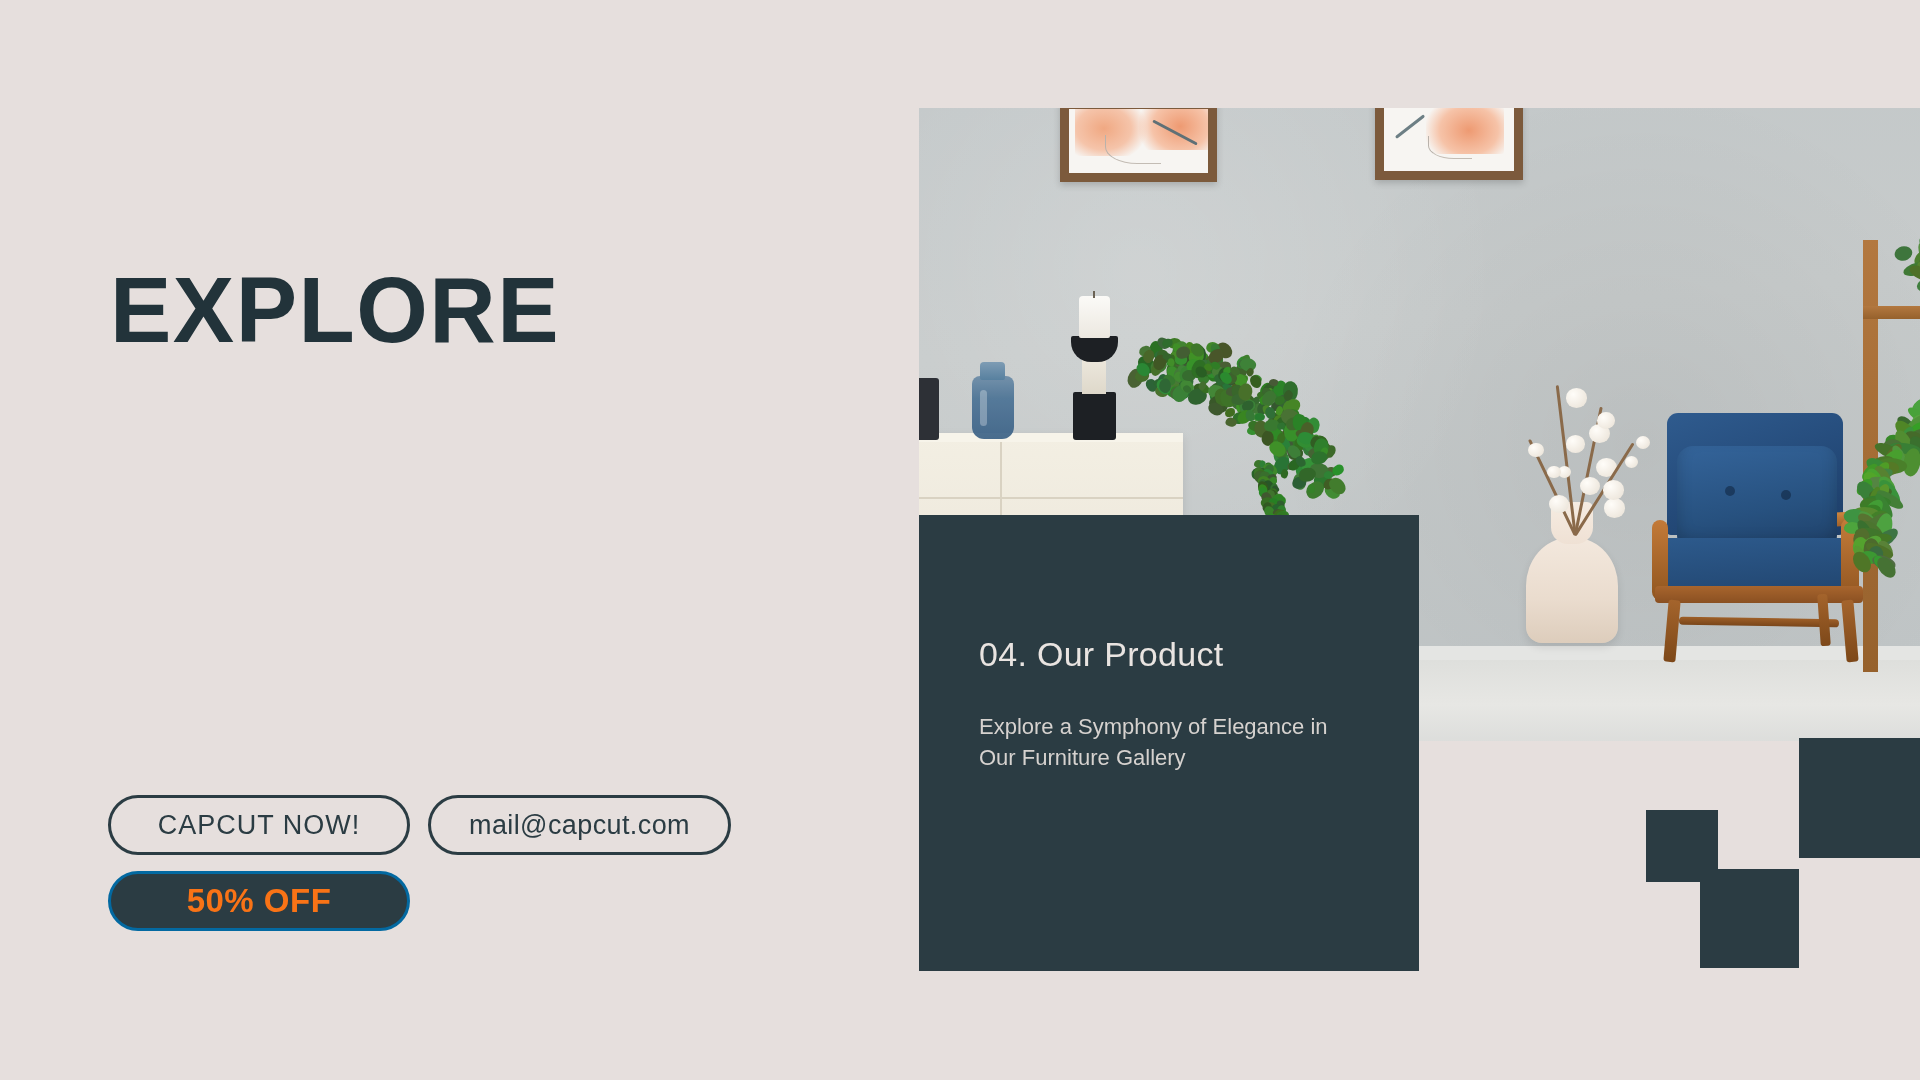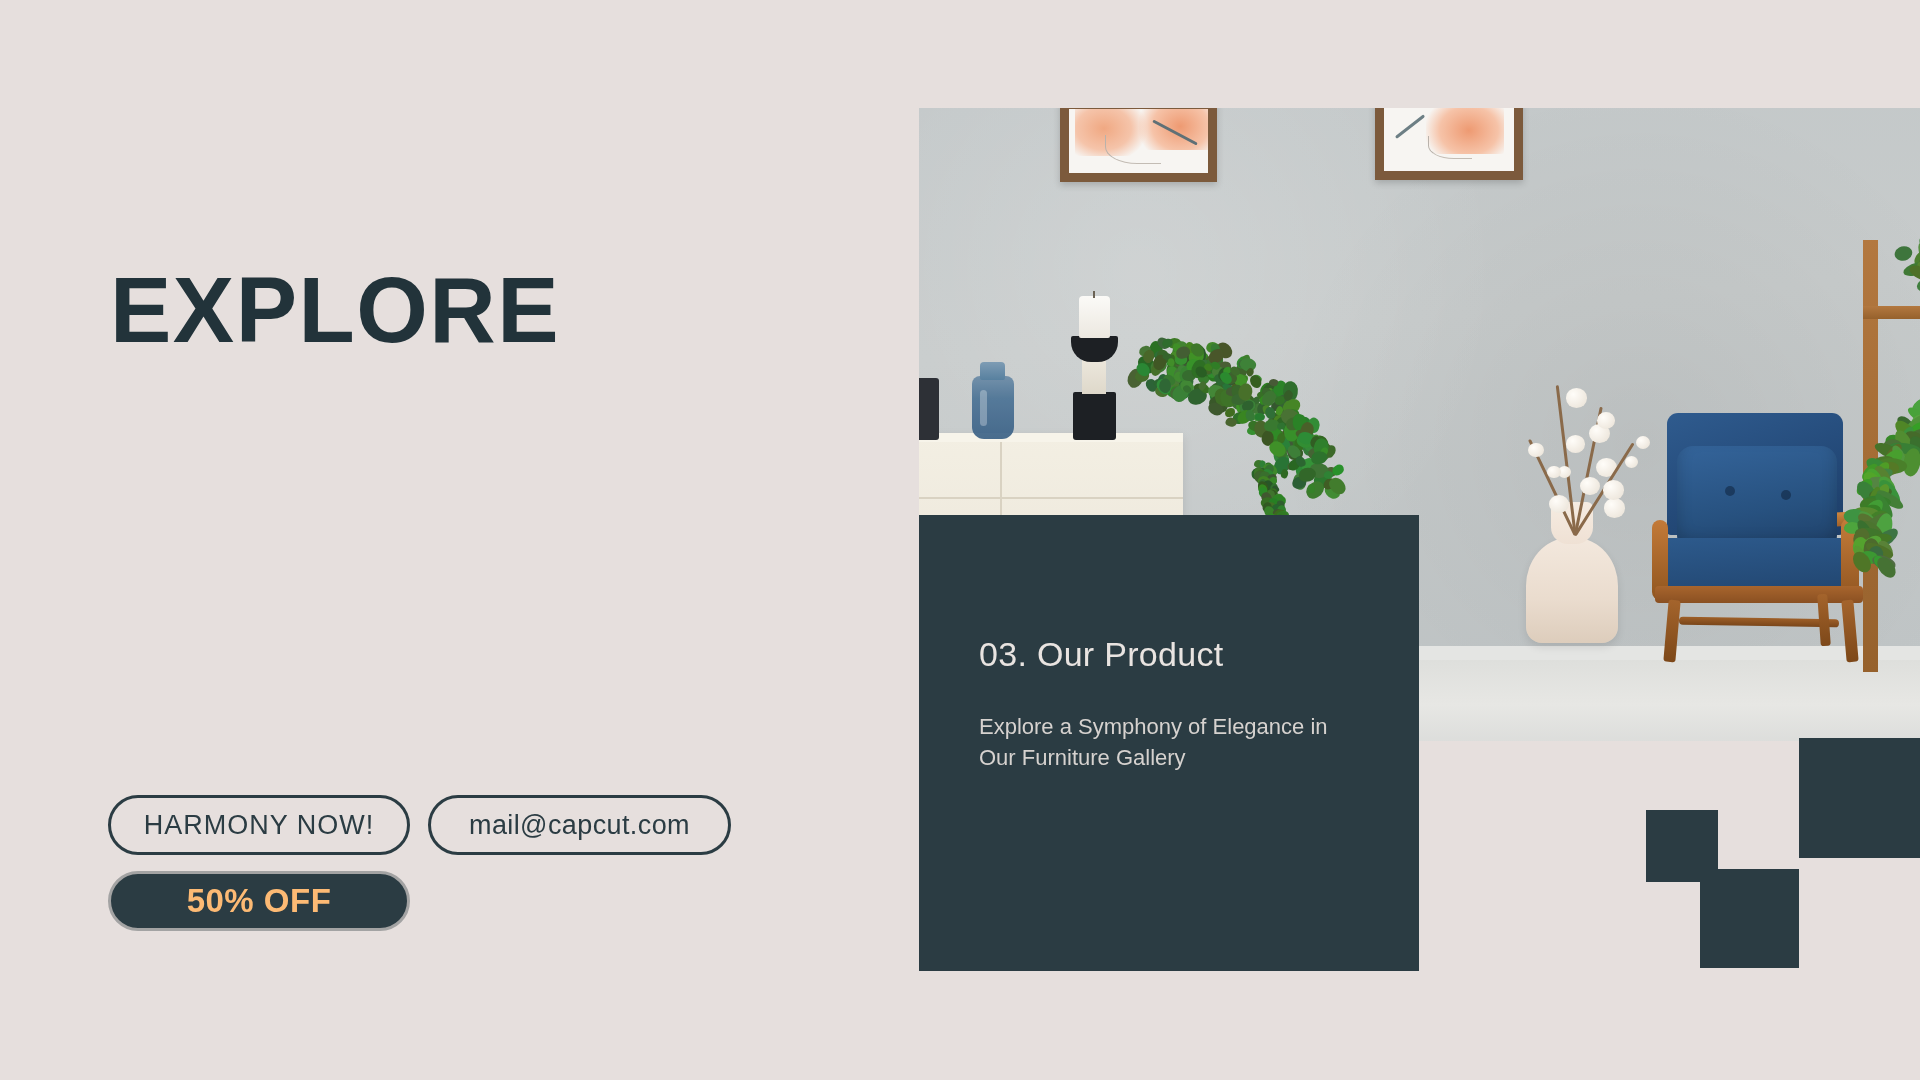--- a/index.html
+++ b/index.html
@@ -40,21 +40,21 @@
   .btn-grid { position:absolute; left:108px; top:795px; }
   .btn-row { display:flex; gap:18px; margin-bottom:16px; }
   .pill {
     display:flex; align-items:center; justify-content:center;
     height:60px; border-radius:34px; white-space:nowrap;
     font-size:27px; letter-spacing:0.4px;
   }
   .pill.outline {
     border:3px solid #2b3c43; background:transparent; color:#2b3c43;
   }
-  .pill.solid { background:#2b3c43; color:#fdba74; border:3px solid #a3a3a3; }
+  .pill.solid { background:#2b3c43; color:#f97316; border:3px solid #0369a1; }
   .pill.w-explore { width:302px; letter-spacing:1px; }
   .pill.w-mail    { width:303px; }
   .pill.w-off     { width:302px; font-weight:700; font-size:33px; letter-spacing:0.5px; }
   .pill.w-web     { width:303px; letter-spacing:0.6px; font-size:26px; }
 
   
   .photo {
     position:absolute; left:919px; top:108px; width:1001px; height:633px;
     overflow:hidden; background:#c9cdcd;
   }
@@ -718,39 +718,39 @@
           <div style="position: absolute; left: 1.57633px; top: 315.52px; width: 21.8175px; height: 16.0651px; border-radius: 60% 40%; background: rgb(79, 118, 39); transform: rotate(70.0836deg);"></div>
           <div style="position: absolute; left: 22.8031px; top: 317.64px; width: 23.841px; height: 13.0064px; border-radius: 60% 40%; background: rgb(80, 108, 66); transform: rotate(25.3867deg);"></div>
           <div style="position: absolute; left: 22.8957px; top: 319.76px; width: 18.9034px; height: 11.2806px; border-radius: 60% 40%; background: rgb(54, 153, 48); transform: rotate(54.5409deg);"></div>
           <div style="position: absolute; left: 25.9553px; top: 321.88px; width: 23.0283px; height: 14.8772px; border-radius: 60% 40%; background: rgb(70, 114, 52); transform: rotate(62.5374deg);"></div>
         </div>
 
     </div>
   </div>
 
   <div class="card">
-    <div class="card-h">03. Our Product</div>
+    <div class="card-h">04. Our Product</div>
     <div class="card-p">Explore a Symphony of Elegance in Our Furniture Gallery</div>
   </div>
 
   <div class="sq sq-a"></div>
   <div class="sq sq-b"></div>
   <div class="sq sq-c"></div>
 
   <div class="left-col">
 
     <div class="title-block">
       <span class="title-bold">EXPLORE</span>
     </div>
 
   </div>
 
   <div class="btn-grid">
     <div class="btn-row">
-      <div class="pill outline w-explore">HARMONY NOW!</div>
+      <div class="pill outline w-explore">CAPCUT NOW!</div>
       <div class="pill outline w-mail">mail@capcut.com</div>
     </div>
     <div class="btn-row">
       <div class="pill solid w-off">50% OFF</div>
     </div>
   </div>
 
 </div>
 
 </body></html>

